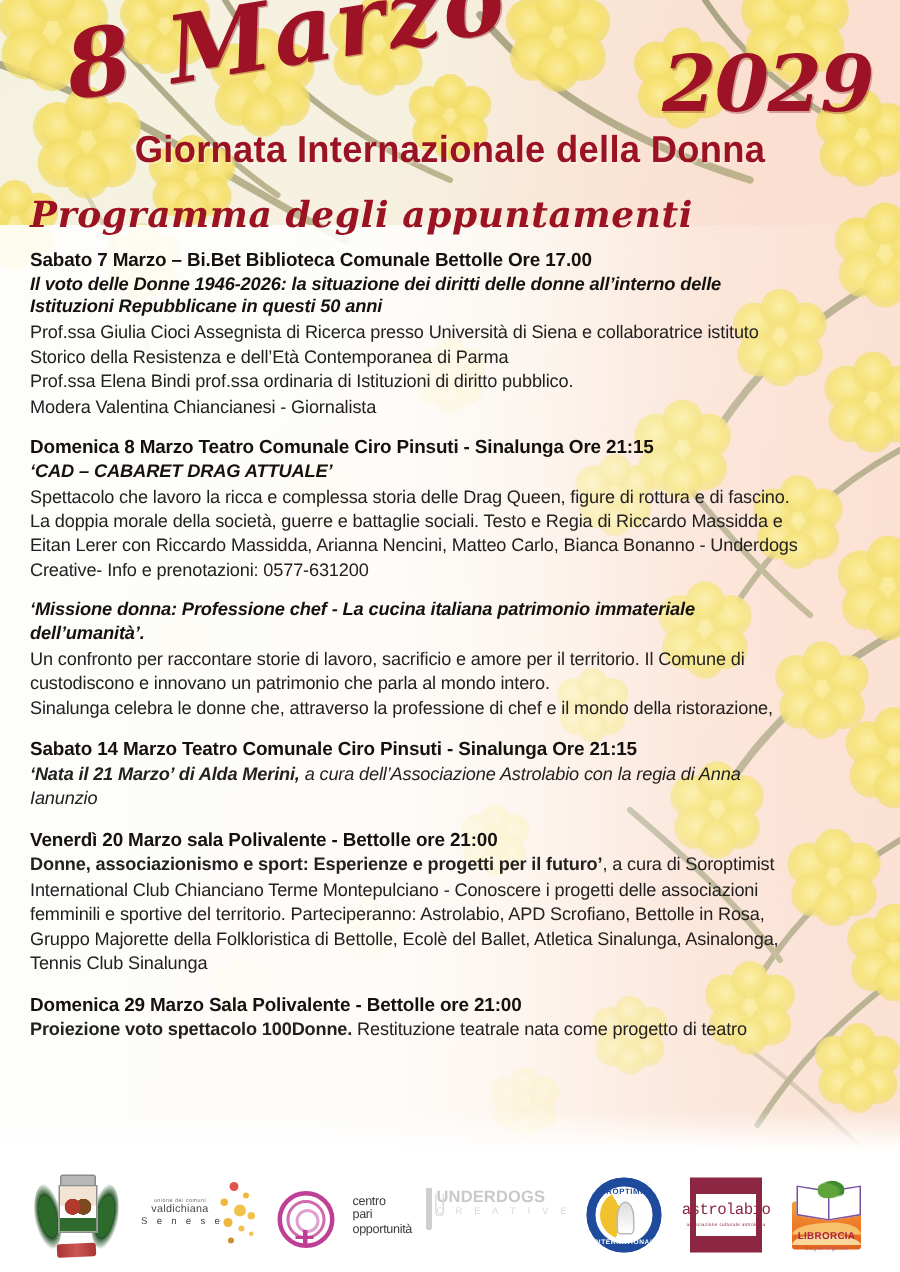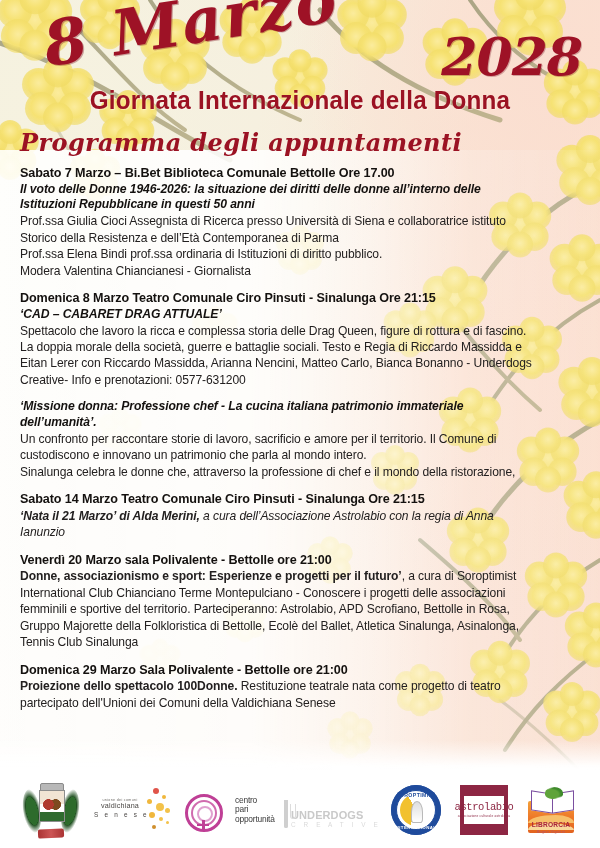--- a/index.html
+++ b/index.html
@@ -266,21 +266,21 @@
     position: absolute; left: 17px; top: 30px; width: 2.6px; height: 10px; background: #bf3f96;
   }
   .cpo-cross {
     position: absolute; left: 12px; top: 34px; width: 12px; height: 2.4px; background: #bf3f96;
   }
   .cpo-words { margin-left: 2px; line-height: 1.08; }
   .cpo-w { font-size: 8.4px; color: #3b3b3b; font-weight: normal; letter-spacing: -0.2px; white-space: nowrap; }
 
   
   .logo-underdogs { width: 90px; }
-  .ud-inner { position: relative; width: 90px; height: 36px; display:flex; align-items:flex-end; }
+  .ud-inner { position: relative; width: 90px; height: 36px; display:flex; align-items:flex-start; }
   .ud-mark {
     width: 16px; height: 26px; margin-right: 3px;
     border: 2.2px solid #cfcfcf;
     border-top: none;
     border-radius: 0 0 8px 8px;
     position: relative;
   }
   .ud-mark::after {
     content: ""; position: absolute; left: 4px; top: 4px;
     width: 4px; height: 14px; border: 1.8px solid #dcdcdc; border-top: none;
@@ -451,21 +451,21 @@
       <use href="#mimosa" transform="translate(350,735) scale(0.95)" opacity="0.5"></use>
     </g>
   </svg>
 
   <div class="bg-whitewash"></div>
   <div class="bg-footerband-fade"></div>
   <div class="bg-footerband"></div>
 
   <div class="header">
     <div class="hdr-script">8 Marzo</div>
-    <div class="hdr-year">2028</div>
+    <div class="hdr-year">2029</div>
     <div class="hdr-main">Giornata Internazionale della Donna</div>
     <div class="hdr-sub">Programma degli appuntamenti</div>
   </div>
 
   <div class="program">
 
     <div class="event">
       <div class="ev-head">Sabato 7 Marzo – Bi.Bet Biblioteca Comunale Bettolle Ore 17.00</div>
       <div class="ev-title">Il voto delle Donne 1946-2026: la situazione dei diritti delle donne all’interno delle</div>
       <div class="ev-title">Istituzioni Repubblicane in questi 50 anni</div>
@@ -502,22 +502,21 @@
       <div class="ev-head">Venerdì 20 Marzo sala Polivalente - Bettolle ore 21:00</div>
       <div class="ev-body"><span class="inline-b">Donne, associazionismo e sport: Esperienze e progetti per il futuro’</span><span class="inline-n">, a cura di Soroptimist</span></div>
       <div class="ev-body"><span class="inline-n">International Club Chianciano Terme Montepulciano -  Conoscere i progetti delle associazioni</span></div>
       <div class="ev-body"><span class="inline-n">femminili e sportive del territorio. Parteciperanno: Astrolabio, APD Scrofiano, Bettolle in Rosa,</span></div>
       <div class="ev-body"><span class="inline-n">Gruppo Majorette della Folkloristica di Bettolle, Ecolè del Ballet, Atletica Sinalunga, Asinalonga,</span></div>
       <div class="ev-body"><span class="inline-n">Tennis Club Sinalunga</span></div>
     </div>
 
     <div class="event">
       <div class="ev-head">Domenica 29 Marzo Sala Polivalente - Bettolle ore 21:00</div>
-      <div class="ev-body"><span class="inline-b">Proiezione dello spettacolo 100Donne.</span><span class="inline-n"> Restituzione teatrale nata come progetto di teatro</span></div>
-      <div class="ev-body"><span class="inline-n">partecipato dell'Unioni dei Comuni della Valdichiana Senese</span></div>
+      <div class="ev-body"><span class="inline-b">Proiezione voto spettacolo 100Donne.</span><span class="inline-n"> Restituzione teatrale nata come progetto di teatro</span></div>
     </div>
 
   </div>
 
   <div class="logos">
 
     <div class="logo logo-comune">
       <div class="crest-wrap">
         <div class="crest-wreath-l"></div>
         <div class="crest-wreath-r"></div>

